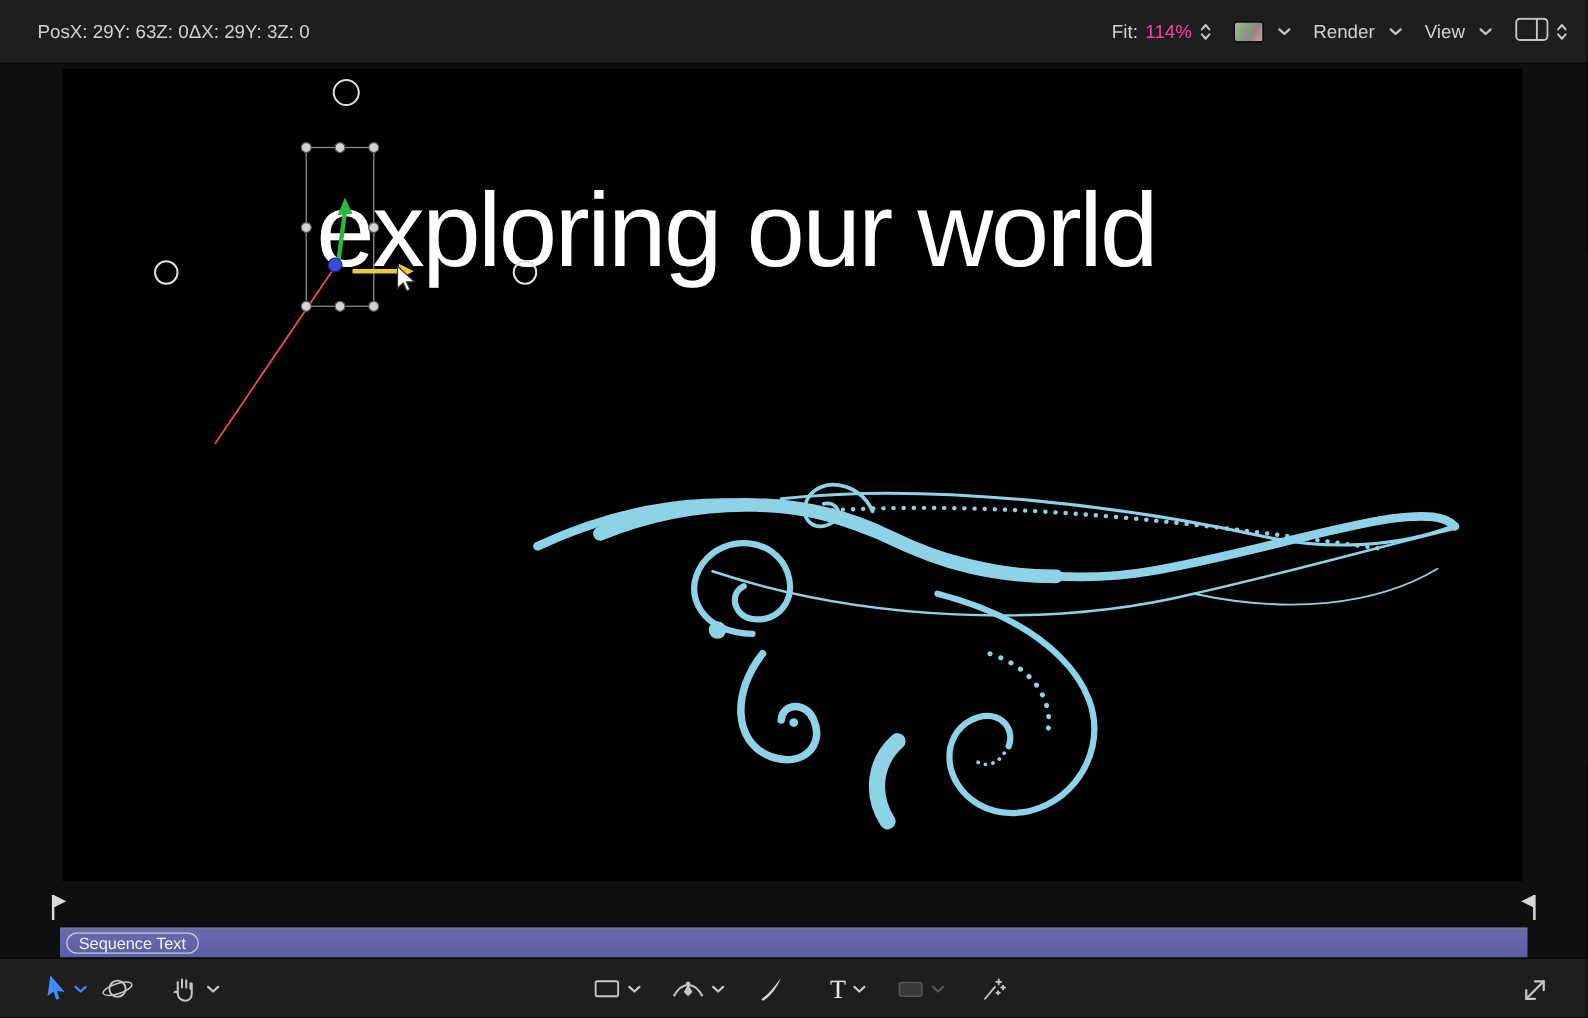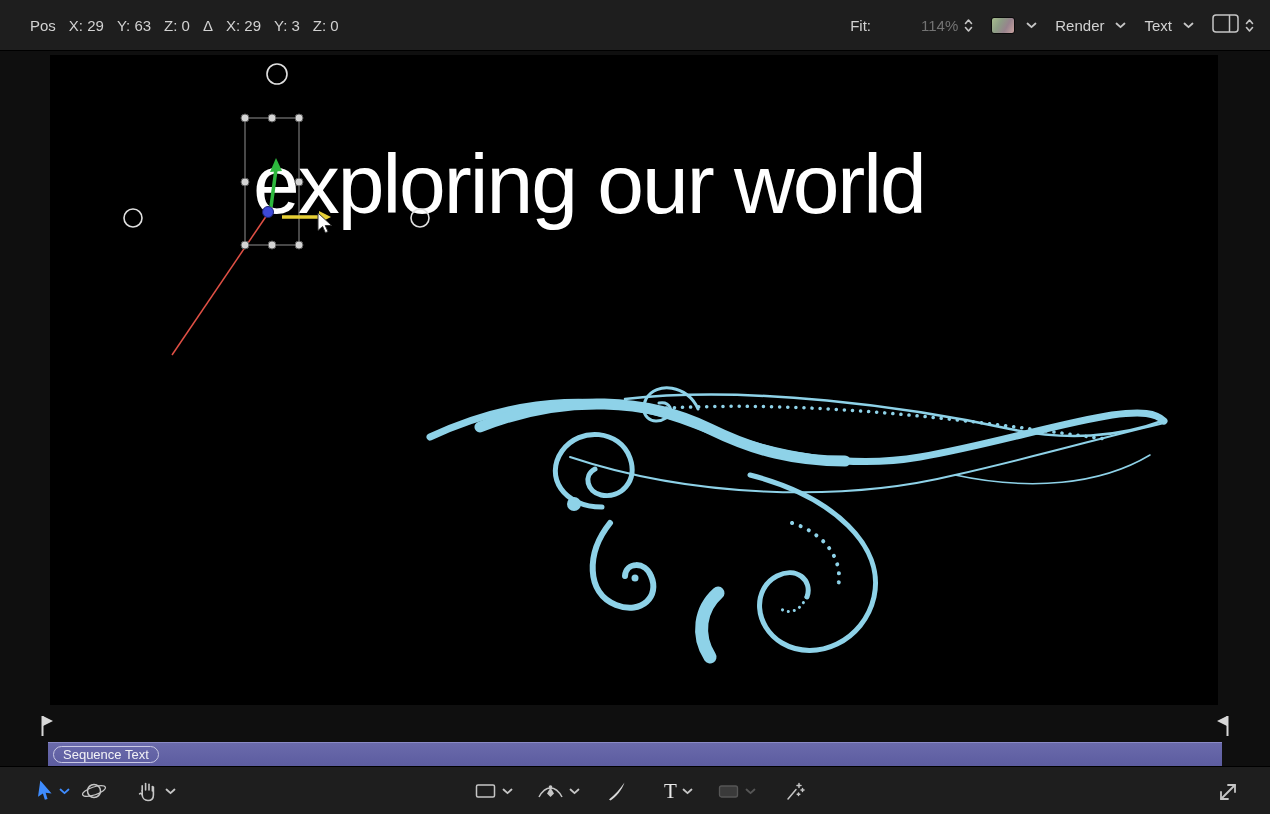--- a/index.html
+++ b/index.html
@@ -10,24 +10,24 @@
     font-family:"Liberation Sans",sans-serif;
     -webkit-font-smoothing:antialiased;
   }
 
   
   .top-toolbar{
     position:absolute;left:0;top:0;width:1270px;height:51px;
     background:#1e1e1e;border-bottom:1px solid #000;
     display:flex;align-items:center;color:#d2d2d2;font-size:15px;
   }
-  .coords{display:flex;align-items:flex-start;gap:13px;margin-left:30px;white-space:nowrap;}
+  .coords{display:flex;align-items:flex-start;margin-left:30px;white-space:nowrap;}
   .right-tools{margin-left:auto;display:flex;gap:18px;margin-right:16px;}
   .menu-btn{display:flex;align-items:center;gap:6px;}
-  .zoom-value{color:#737373;margin-left:44px;}
+  .zoom-value{color:#ec4899;}
   .colorwell{
     width:24px;height:17px;border-radius:3px;border:1px solid #0a0a0a;
     background:linear-gradient(120deg,#a8bd8e 0%,#8d9d85 35%,#97838d 65%,#caa3a0 100%);
   }
   .stepper{display:inline-flex;}
 
   
   .canvas{
     position:absolute;left:50px;top:55px;width:1168px;height:650px;
     background:#000;overflow:hidden;
@@ -105,21 +105,21 @@
     <div class="menu-btn">
       <span>Render</span>
       <span class="chev">
         <svg width="11" height="7" viewBox="0 0 11 7">
             <path d="M1.5 1.5 L5.5 5.2 L9.5 1.5" fill="none" stroke="#c6c6c6" stroke-width="1.8" stroke-linecap="round" stroke-linejoin="round"></path>
           </svg>
       </span>
     </div>
 
     <div class="menu-btn">
-      <span>Text</span>
+      <span>View</span>
       <span class="chev">
         <svg width="11" height="7" viewBox="0 0 11 7">
             <path d="M1.5 1.5 L5.5 5.2 L9.5 1.5" fill="none" stroke="#c6c6c6" stroke-width="1.8" stroke-linecap="round" stroke-linejoin="round"></path>
           </svg>
       </span>
     </div>
 
     <div class="menu-btn">
       <span>
         <svg width="27" height="19" viewBox="0 0 27 19">

